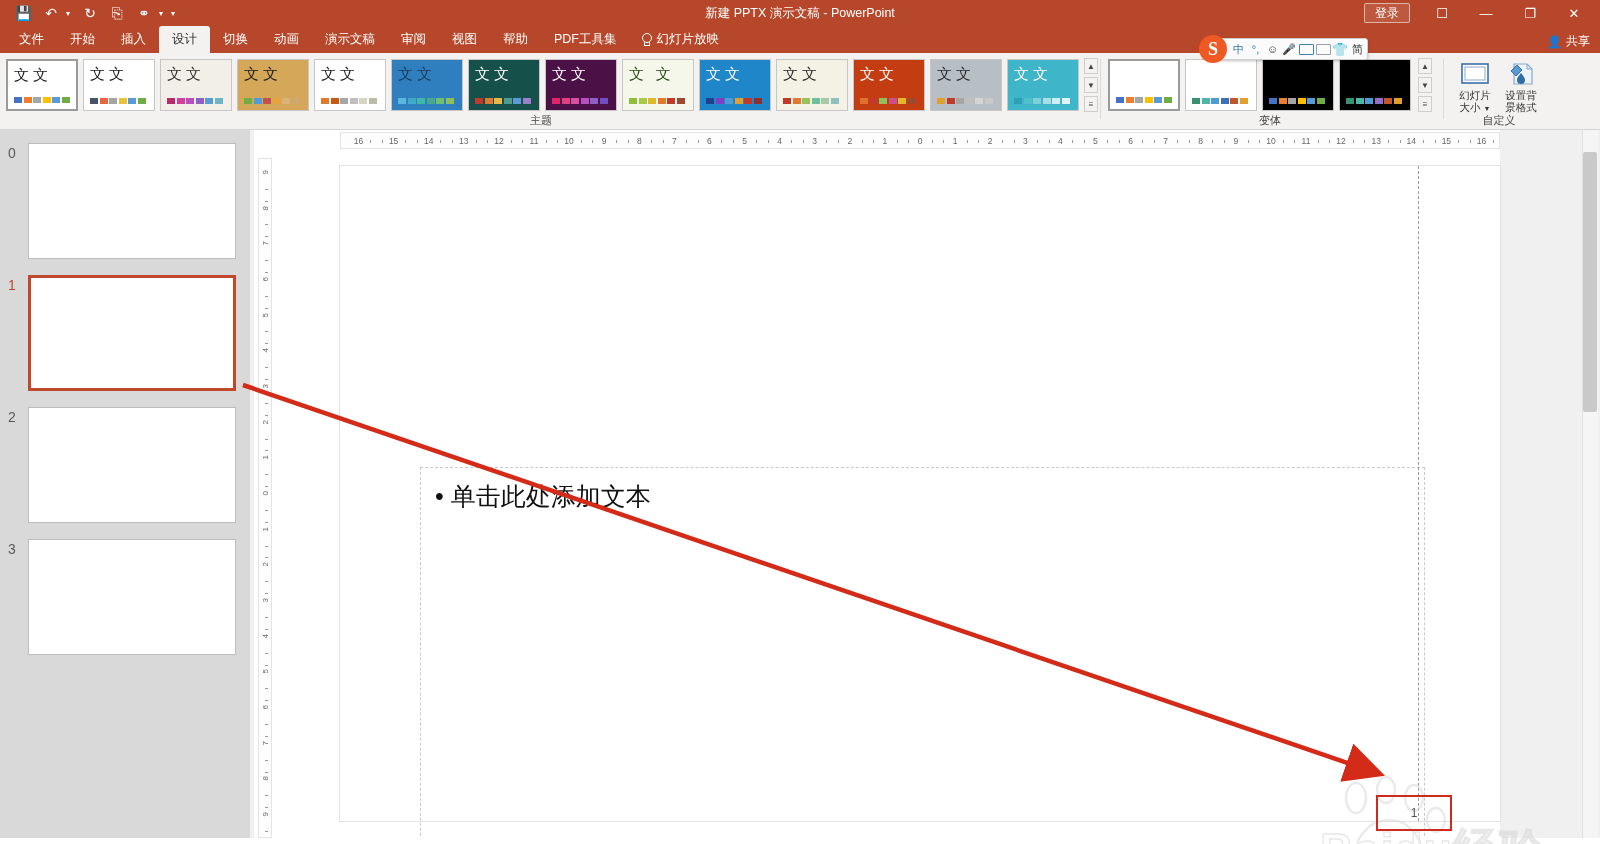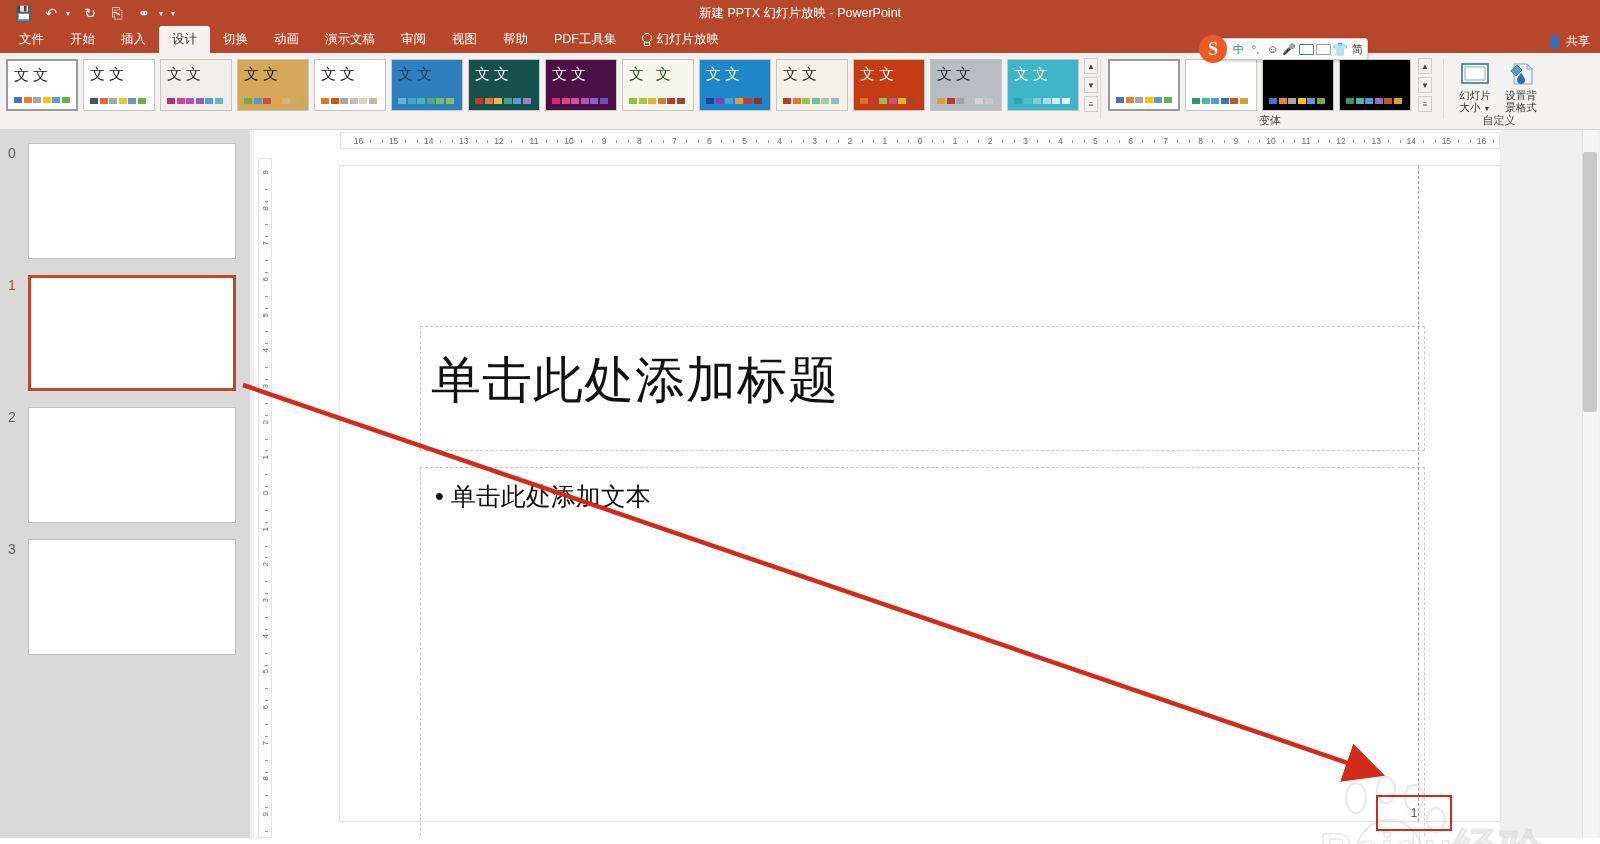--- a/index.html
+++ b/index.html
@@ -212,21 +212,28 @@
   <div class="qat">
     <div class="qicon">💾</div>
     <div class="qicon">↶</div>
     <div class="qcaret">▾</div>
     <div class="qicon">↻</div>
     <div class="qicon">⎘</div>
     <div class="qicon">⚭</div>
     <div class="qcaret">▾</div>
     <div class="qcaret">▾</div>
   </div>
-  <div class="wintitle">新建 PPTX 幻灯片放映  -  PowerPoint</div>
+  <div class="wintitle">新建 PPTX 演示文稿  -  PowerPoint</div>
+  <div class="winbtns">
+    <div class="signin">登录</div>
+    <div class="winbtn">☐</div>
+    <div class="winbtn">—</div>
+    <div class="winbtn">❐</div>
+    <div class="winbtn">✕</div>
+  </div>
 </div>
 
 <div class="tabbar">
   <div class="tab">文件</div>
   <div class="tab">开始</div>
   <div class="tab">插入</div>
   <div class="tab active">设计</div>
   <div class="tab">切换</div>
   <div class="tab">动画</div>
   <div class="tab">演示文稿</div>
@@ -419,20 +426,21 @@
             <i style="background: rgb(207, 238, 242);"></i>
             <i style="background: rgb(224, 244, 247);"></i>
           </div>
         </div>
       </div>
     <div class="scrollstack" style="left:1078px;">
       <div class="sbtn">▲</div>
       <div class="sbtn">▼</div>
       <div class="sbtn">≡</div>
     </div>
+    <div class="glabel" style="width:1070px;">主题</div>
   </div>
 
   <div class="gsep" style="left:1100px;"></div>
 
   <div class="rgroup" style="left:1108px; width:330px;">
     <div class="thumbrow" id="variant-row">
         <div class="thumb sel" style="background: rgb(255, 255, 255);">
           <div class="swatches">
             <i style="background: rgb(68, 114, 196);"></i>
             <i style="background: rgb(237, 125, 49);"></i>
@@ -692,23 +700,20 @@
       <div class="hminor" style="left: 1152.15px;"></div>
       <div class="hminor" style="left: 1163.85px;"></div>
     </div>
 
   <div class="rightbg"></div>
   <div class="vscroll"></div>
   <div class="vthumb"></div>
 
   <div class="canvas">
 
-    <div class="ph ph-title">
-      <div class="t">单击此处添加标题</div>
-    </div>
 
     <div class="ph ph-body">
       <div class="b">
         <span>•</span>
         <span>单击此处添加文本</span>
       </div>
 
     </div>
 
     <div class="guideV"></div>

